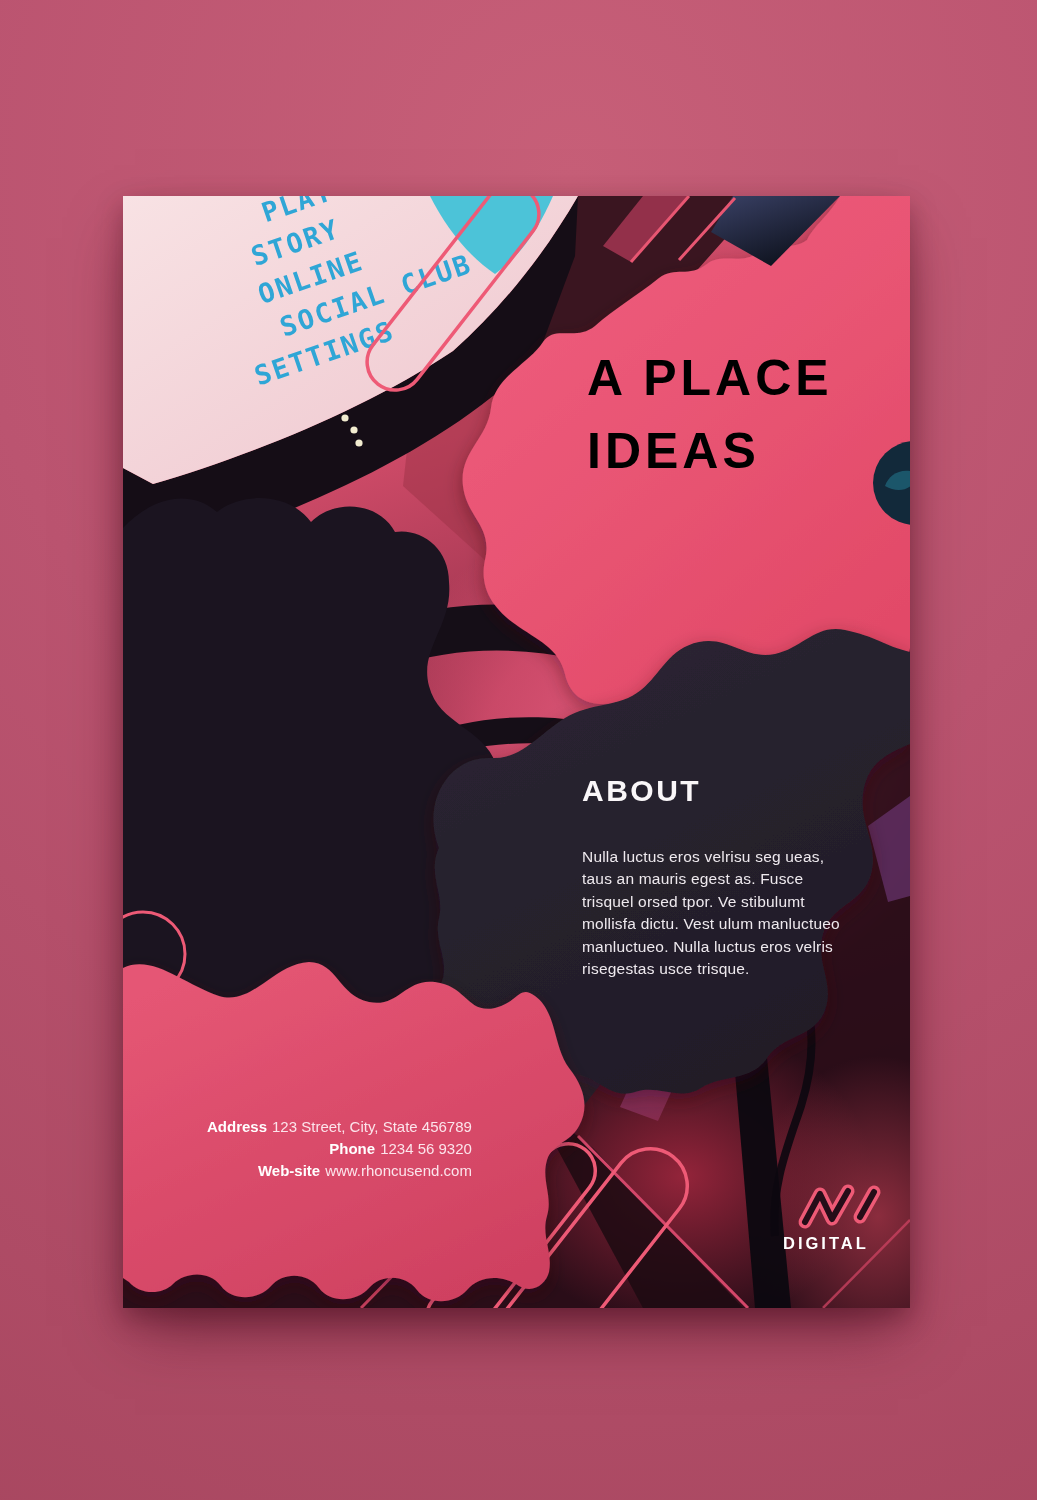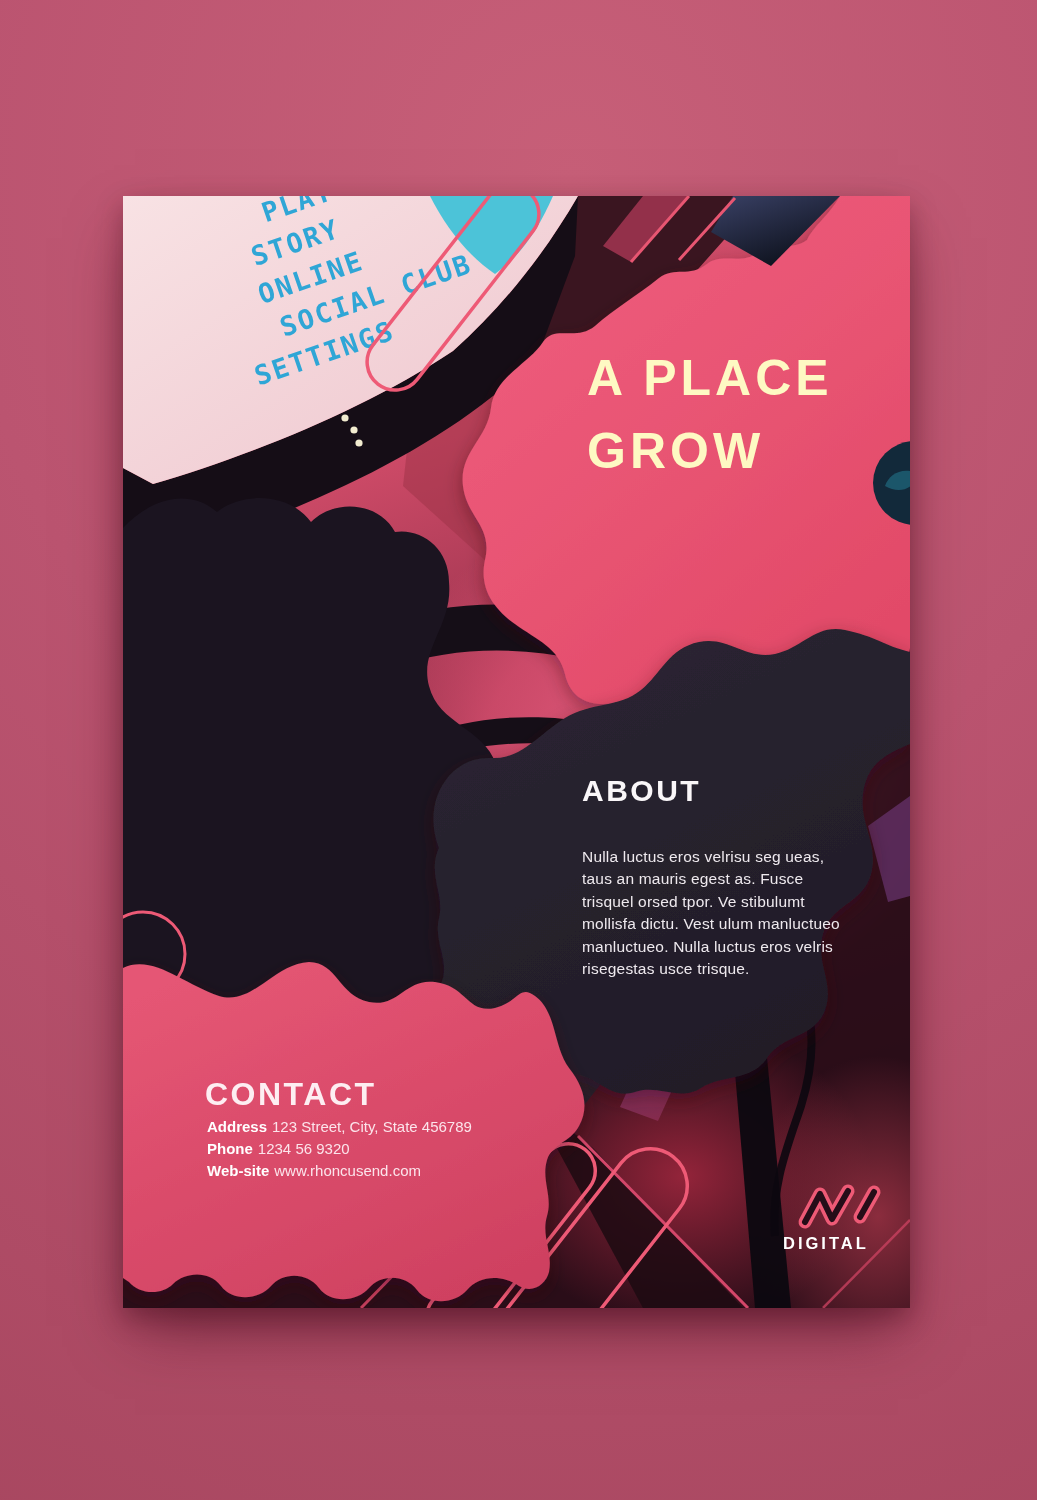--- a/index.html
+++ b/index.html
@@ -10,34 +10,34 @@
   }
   .poster{
     position:absolute;left:123px;top:196px;width:787px;height:1112px;
     box-shadow:0 30px 60px -12px rgba(60,8,24,.55), 0 10px 24px rgba(60,8,24,.35);
     background:#c84a66;overflow:hidden;
   }
   .poster svg{position:absolute;left:0;top:0;}
   .overlay{position:absolute;margin:0;}
   .headline{
     left:464px;top:146px;width:320px;
-    font-size:50px;line-height:73px;font-weight:700;letter-spacing:4px;color:#fef9c3;
+    font-size:50px;line-height:73px;font-weight:700;letter-spacing:4px;color:#000000;
   }
   .headline span{display:block;}
   .about-title{
     left:459px;top:578px;font-size:30px;font-weight:700;letter-spacing:2.5px;color:#faf7f9;
   }
   .about-body{
     left:459px;top:650px;font-size:15.5px;line-height:22.4px;color:#eee9ee;letter-spacing:.2px;
   }
   .about-body span{display:block;}
   .contact-title{
     left:82px;top:880px;font-size:32px;font-weight:700;letter-spacing:2.5px;color:#fdeef2;
   }
-  .contact-rows{left:84px;top:920px;font-size:15px;line-height:22.2px;color:#fce4eb;}
+  .contact-rows{left:84px;top:920px;font-size:15px;line-height:22.2px;color:#fce4eb;text-align:right;}
   .c-label{font-weight:700;color:#ffffff;margin-right:5px;}
   .logo-text{
     left:660px;top:1038px;width:136px;text-align:left;
     font-size:16.5px;font-weight:700;letter-spacing:3px;color:#ffffff;
   }
   .menu-text{
     font-family:"DejaVu Sans Mono", monospace;font-weight:700;font-size:27px;letter-spacing:2px;
   }
 </style>
 </head>
@@ -196,34 +196,33 @@
     <g stroke-linecap="round" stroke-linejoin="round" fill="none">
       <path d="M 682 1026 L 697 998 L 709 1023 L 725 995" stroke="#ee5a76" stroke-width="13"></path>
       <path d="M 682 1026 L 697 998 L 709 1023 L 725 995" stroke="#260d18" stroke-width="6"></path>
       <path d="M 737 1021 L 751 996" stroke="#ee5a76" stroke-width="13"></path>
       <path d="M 737 1021 L 751 996" stroke="#260d18" stroke-width="6"></path>
     </g>
   </svg>
 
   <h1 class="overlay headline">
     <span>A PLACE</span>
-    <span>GROW</span>
+    <span>IDEAS</span>
   </h1>
 
   <h2 class="overlay about-title">ABOUT</h2>
   <p class="overlay about-body">
     <span>Nulla luctus eros velrisu seg ueas,</span>
     <span>taus an mauris egest as. Fusce</span>
     <span>trisquel orsed tpor. Ve stibulumt</span>
     <span>mollisfa dictu. Vest ulum manluctueo</span>
     <span>manluctueo. Nulla luctus eros velris</span>
     <span>risegestas usce trisque.</span>
   </p>
 
-  <h2 class="overlay contact-title">CONTACT</h2>
   <div class="overlay contact-rows">
     <div>
       <span class="c-label">Address</span><span class="c-value">123 Street, City, State 456789</span>
     </div>
     <div>
       <span class="c-label">Phone</span><span class="c-value">1234 56 9320</span>
     </div>
     <div>
       <span class="c-label">Web-site</span><span class="c-value">www.rhoncusend.com</span>
     </div>

